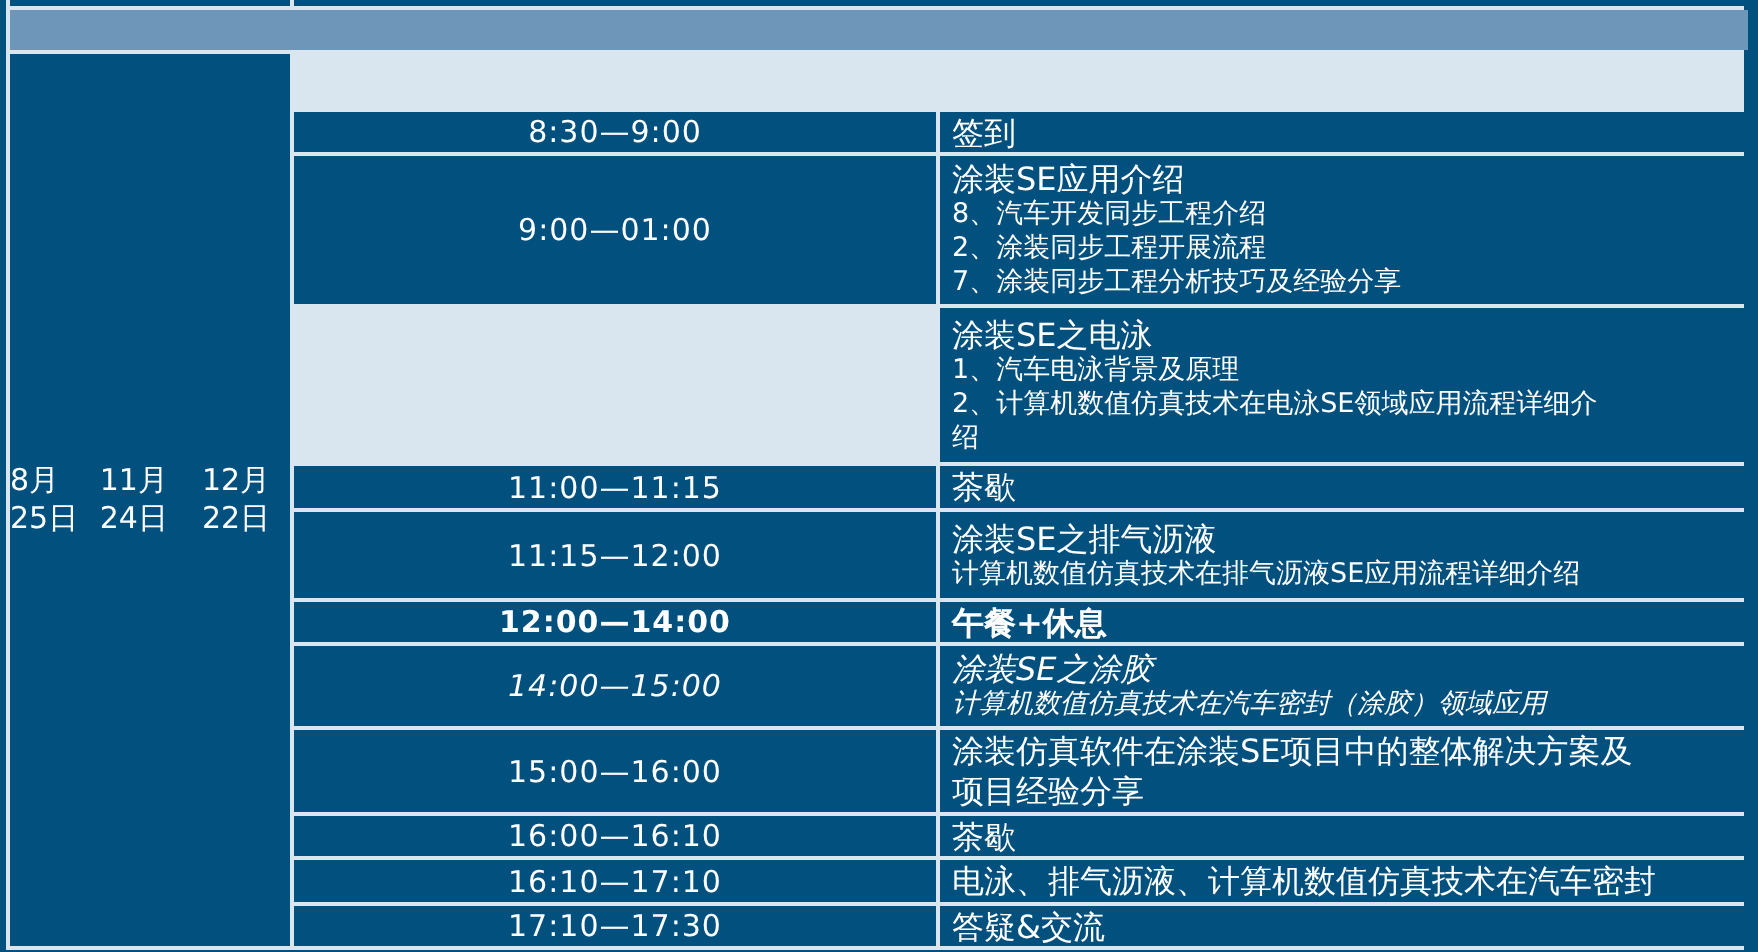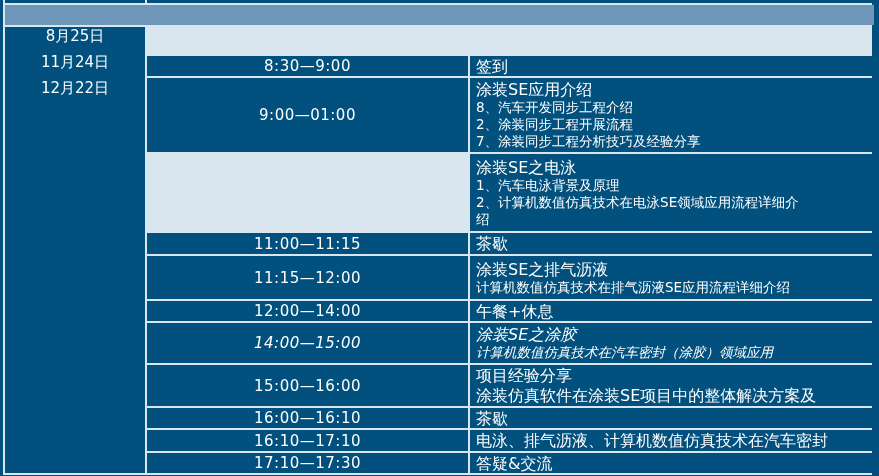--- a/index.html
+++ b/index.html
@@ -27,21 +27,21 @@
   }
   .cell { background: #01507e; overflow: hidden; }
   .sliver-left  { grid-column: 1; grid-row: 1; }
   .sliver-right { grid-column: 2 / span 2; grid-row: 1; }
   .band {
     grid-column: 1 / span 3; grid-row: 2;
     background: #6e96b8;
   }
   .date-cell {
     grid-column: 1; grid-row: 3 / span 12;
-    display: flex; flex-direction: column;
+    display: flex; flex-direction: row;
     align-items: center; justify-content: flex-start;
     gap: 7px;
     font-size: 15px;
   }
   .title-cell {
     grid-column: 2 / span 2; grid-row: 3;
     display: flex; align-items: center; justify-content: center;
     font-size: 18px; font-weight: bold;
     letter-spacing: 1px;
     margin-top: 40px;
@@ -58,21 +58,21 @@
     padding: 1px 2px 1px 6px;
     box-sizing: border-box;
   }
   .content .main { font-size: 16px; line-height: 19px; }
   .content .sub  { font-size: 13.5px; line-height: 17px; }
   .rr1  { grid-row: 4; }
   .rr2  { grid-row: 5; }
   .rr3  { grid-row: 6; }
   .rr4  { grid-row: 7; }
   .rr5  { grid-row: 8; }
-  .rr6  { grid-row: 9; }
+  .rr6  { grid-row: 9; font-weight: bold; }
   .rr7  { grid-row: 10; font-style: italic; }
   .rr8  { grid-row: 11; }
   .rr9  { grid-row: 12; }
   .rr10 { grid-row: 13; }
   .rr11 { grid-row: 14; }
   .big-row .main { line-height: 20px; }
 </style>
 </head>
 <body>
 
@@ -128,22 +128,22 @@
   </div>
 
   <div class="cell time rr7">14:00—15:00</div>
   <div class="cell content rr7">
     <div class="main">涂装SE之涂胶</div>
     <div class="sub">计算机数值仿真技术在汽车密封（涂胶）领域应用</div>
   </div>
 
   <div class="cell time rr8">15:00—16:00</div>
   <div class="cell content rr8 big-row">
+    <div class="main">涂装仿真软件在涂装SE项目中的整体解决方案及</div>
     <div class="main">项目经验分享</div>
-    <div class="main">涂装仿真软件在涂装SE项目中的整体解决方案及</div>
   </div>
 
   <div class="cell time rr9">16:00—16:10</div>
   <div class="cell content rr9">
     <div class="main">茶歇</div>
   </div>
 
   <div class="cell time rr10">16:10—17:10</div>
   <div class="cell content rr10">
     <div class="main">电泳、排气沥液、计算机数值仿真技术在汽车密封</div>

